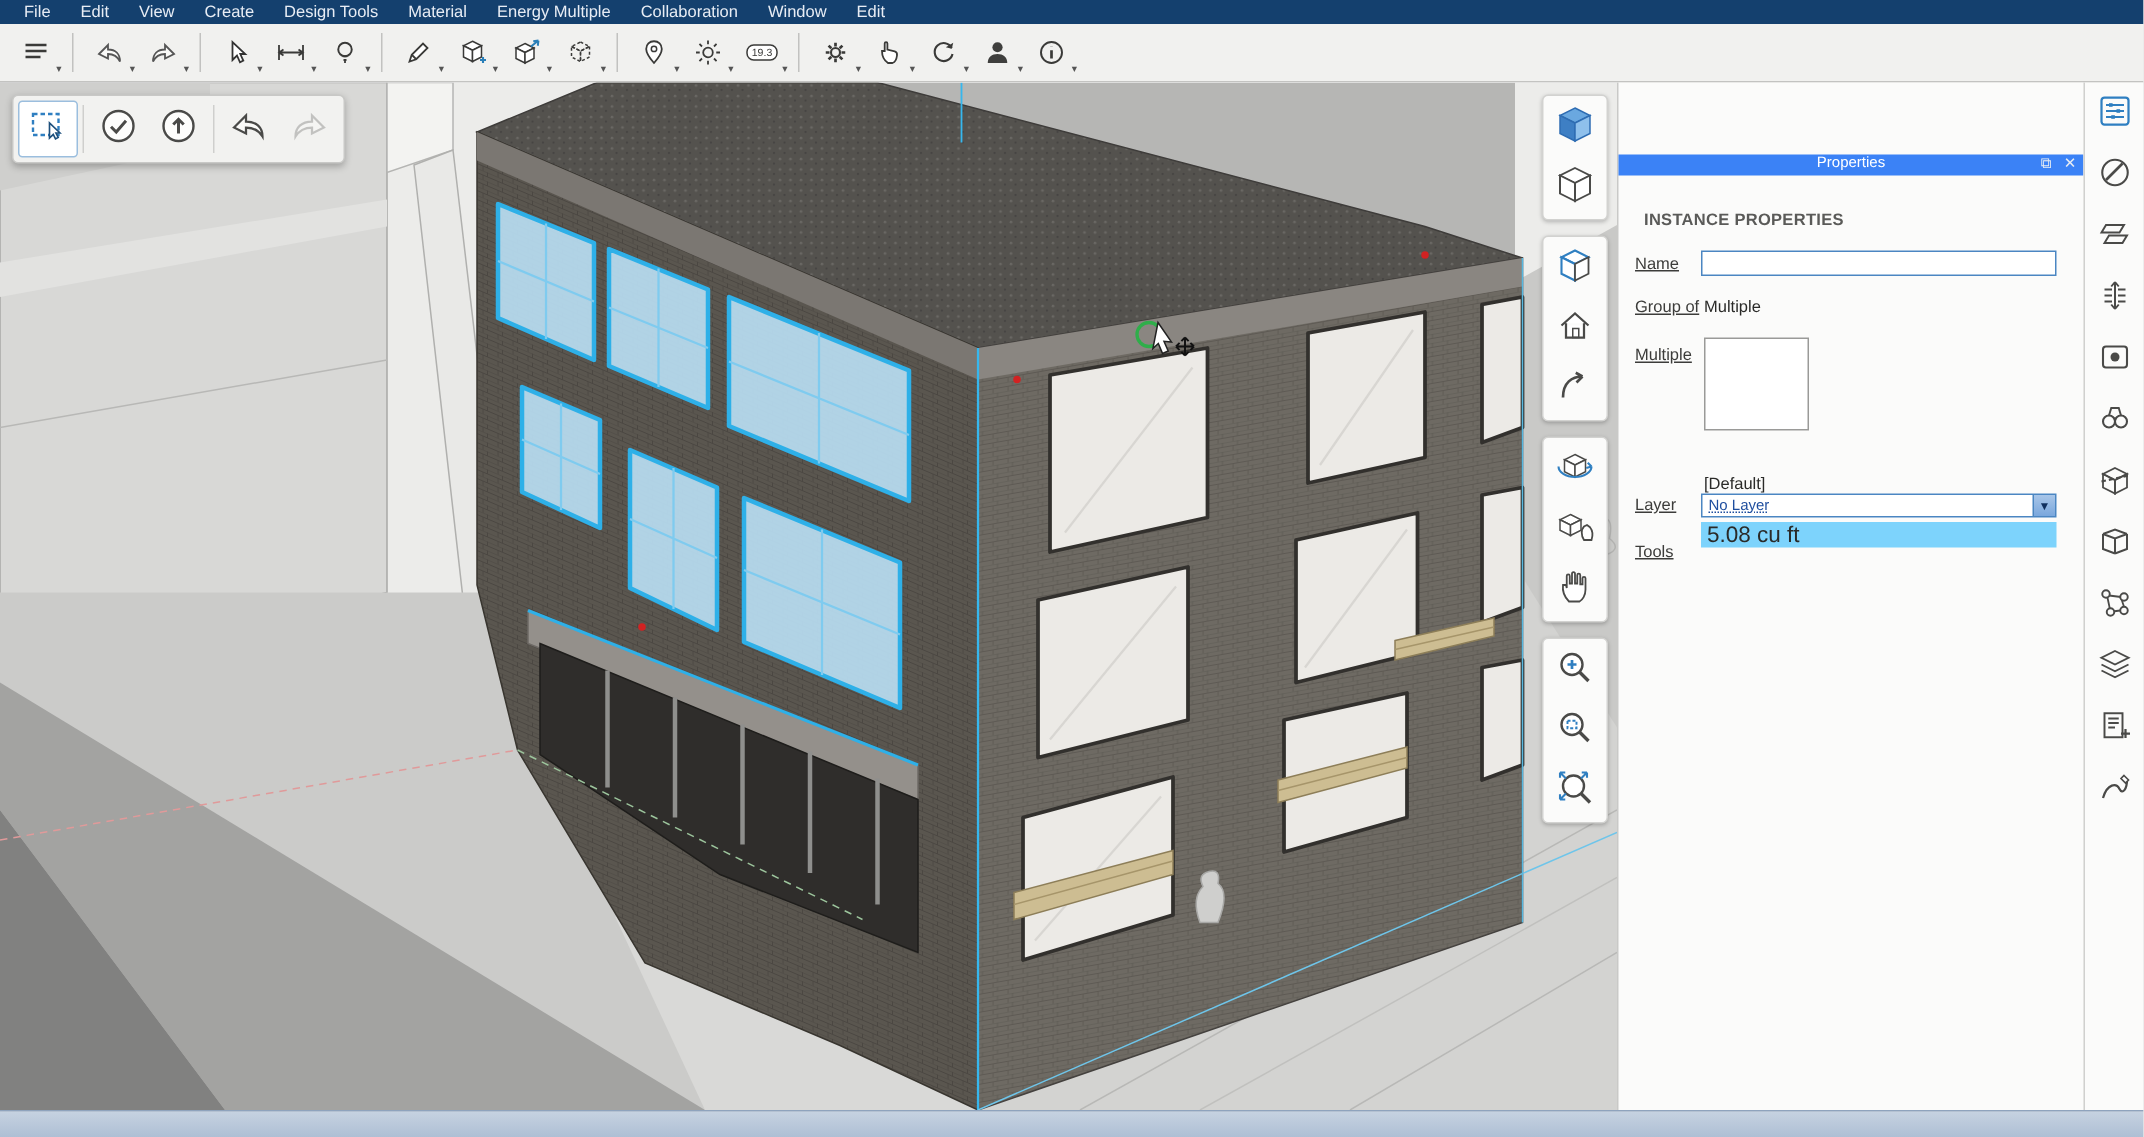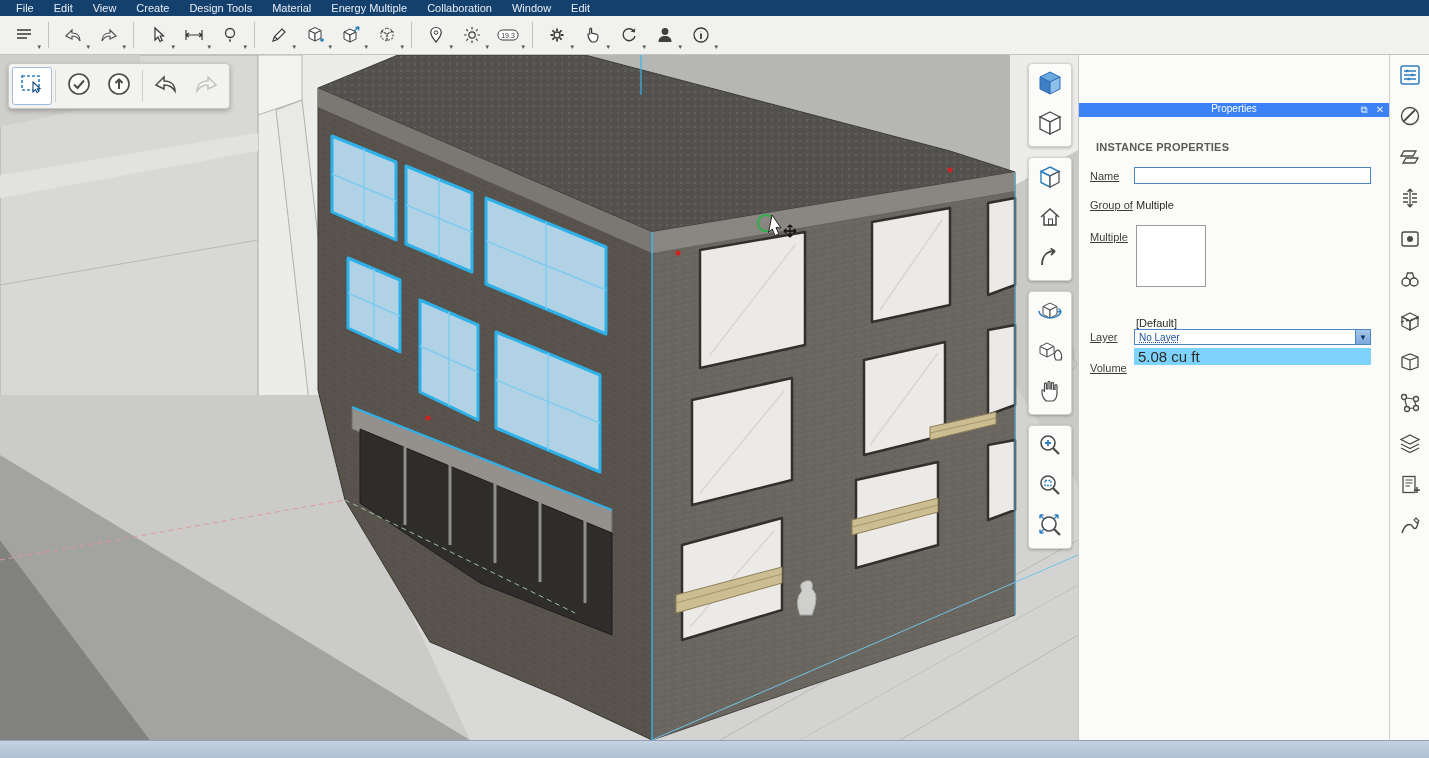--- a/index.html
+++ b/index.html
@@ -503,21 +503,21 @@
       <span class="plabel" style="top:114px">Multiple</span>
       <div class="swatch"></div>
       <span class="pval" style="top:200px">[Default]</span>
 
       <span class="plabel" style="top:214px">Layer</span>
       <div class="combo">
         <span class="ctext">No Layer</span>
         <span class="carrow">▼</span>
       </div>
 
-      <span class="plabel" style="top:245px">Volume</span>
+      <span class="plabel" style="top:245px">Tools</span>
       <div class="vol-field">
           <span>5.08 cu ft</span>
         </div>
     </div>
   </div>
 
   <div class="strip">
     <div class="strip-btn">
       <span><svg width="24" height="24">
             <rect x="3" y="3" width="18" height="18" rx="2" fill="none" stroke="#2f7fc1" stroke-width="1.5"></rect>

